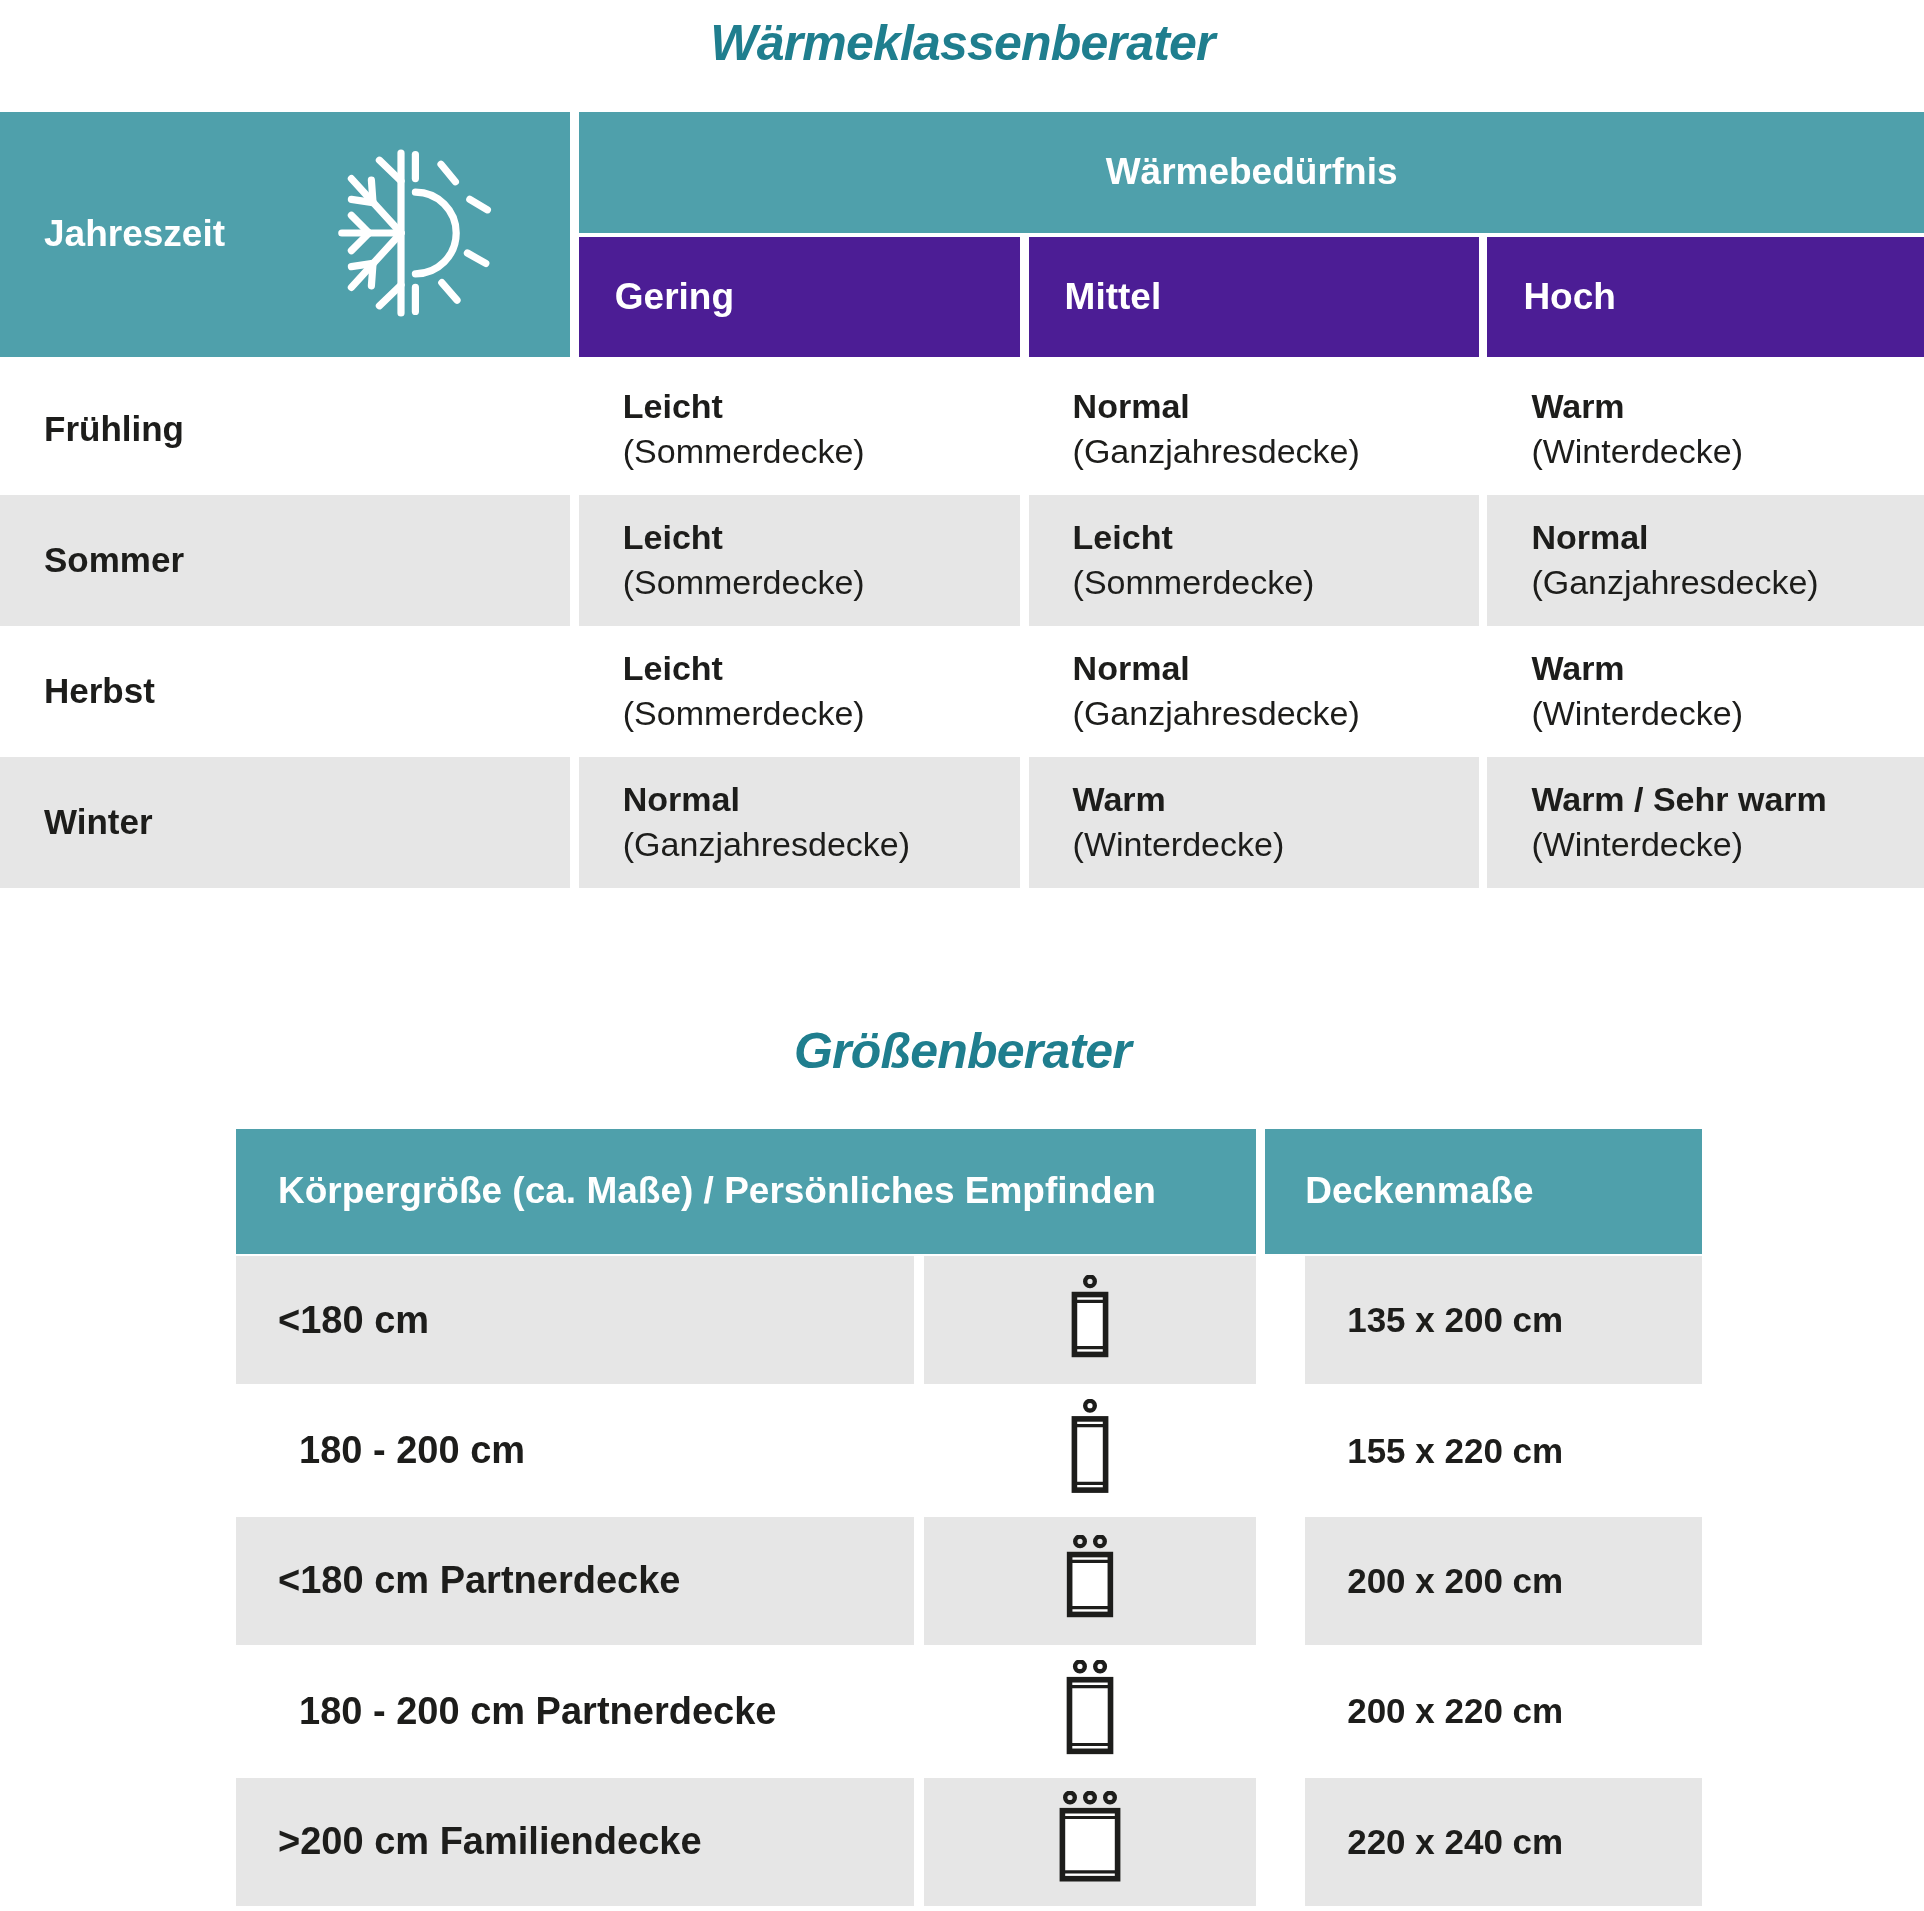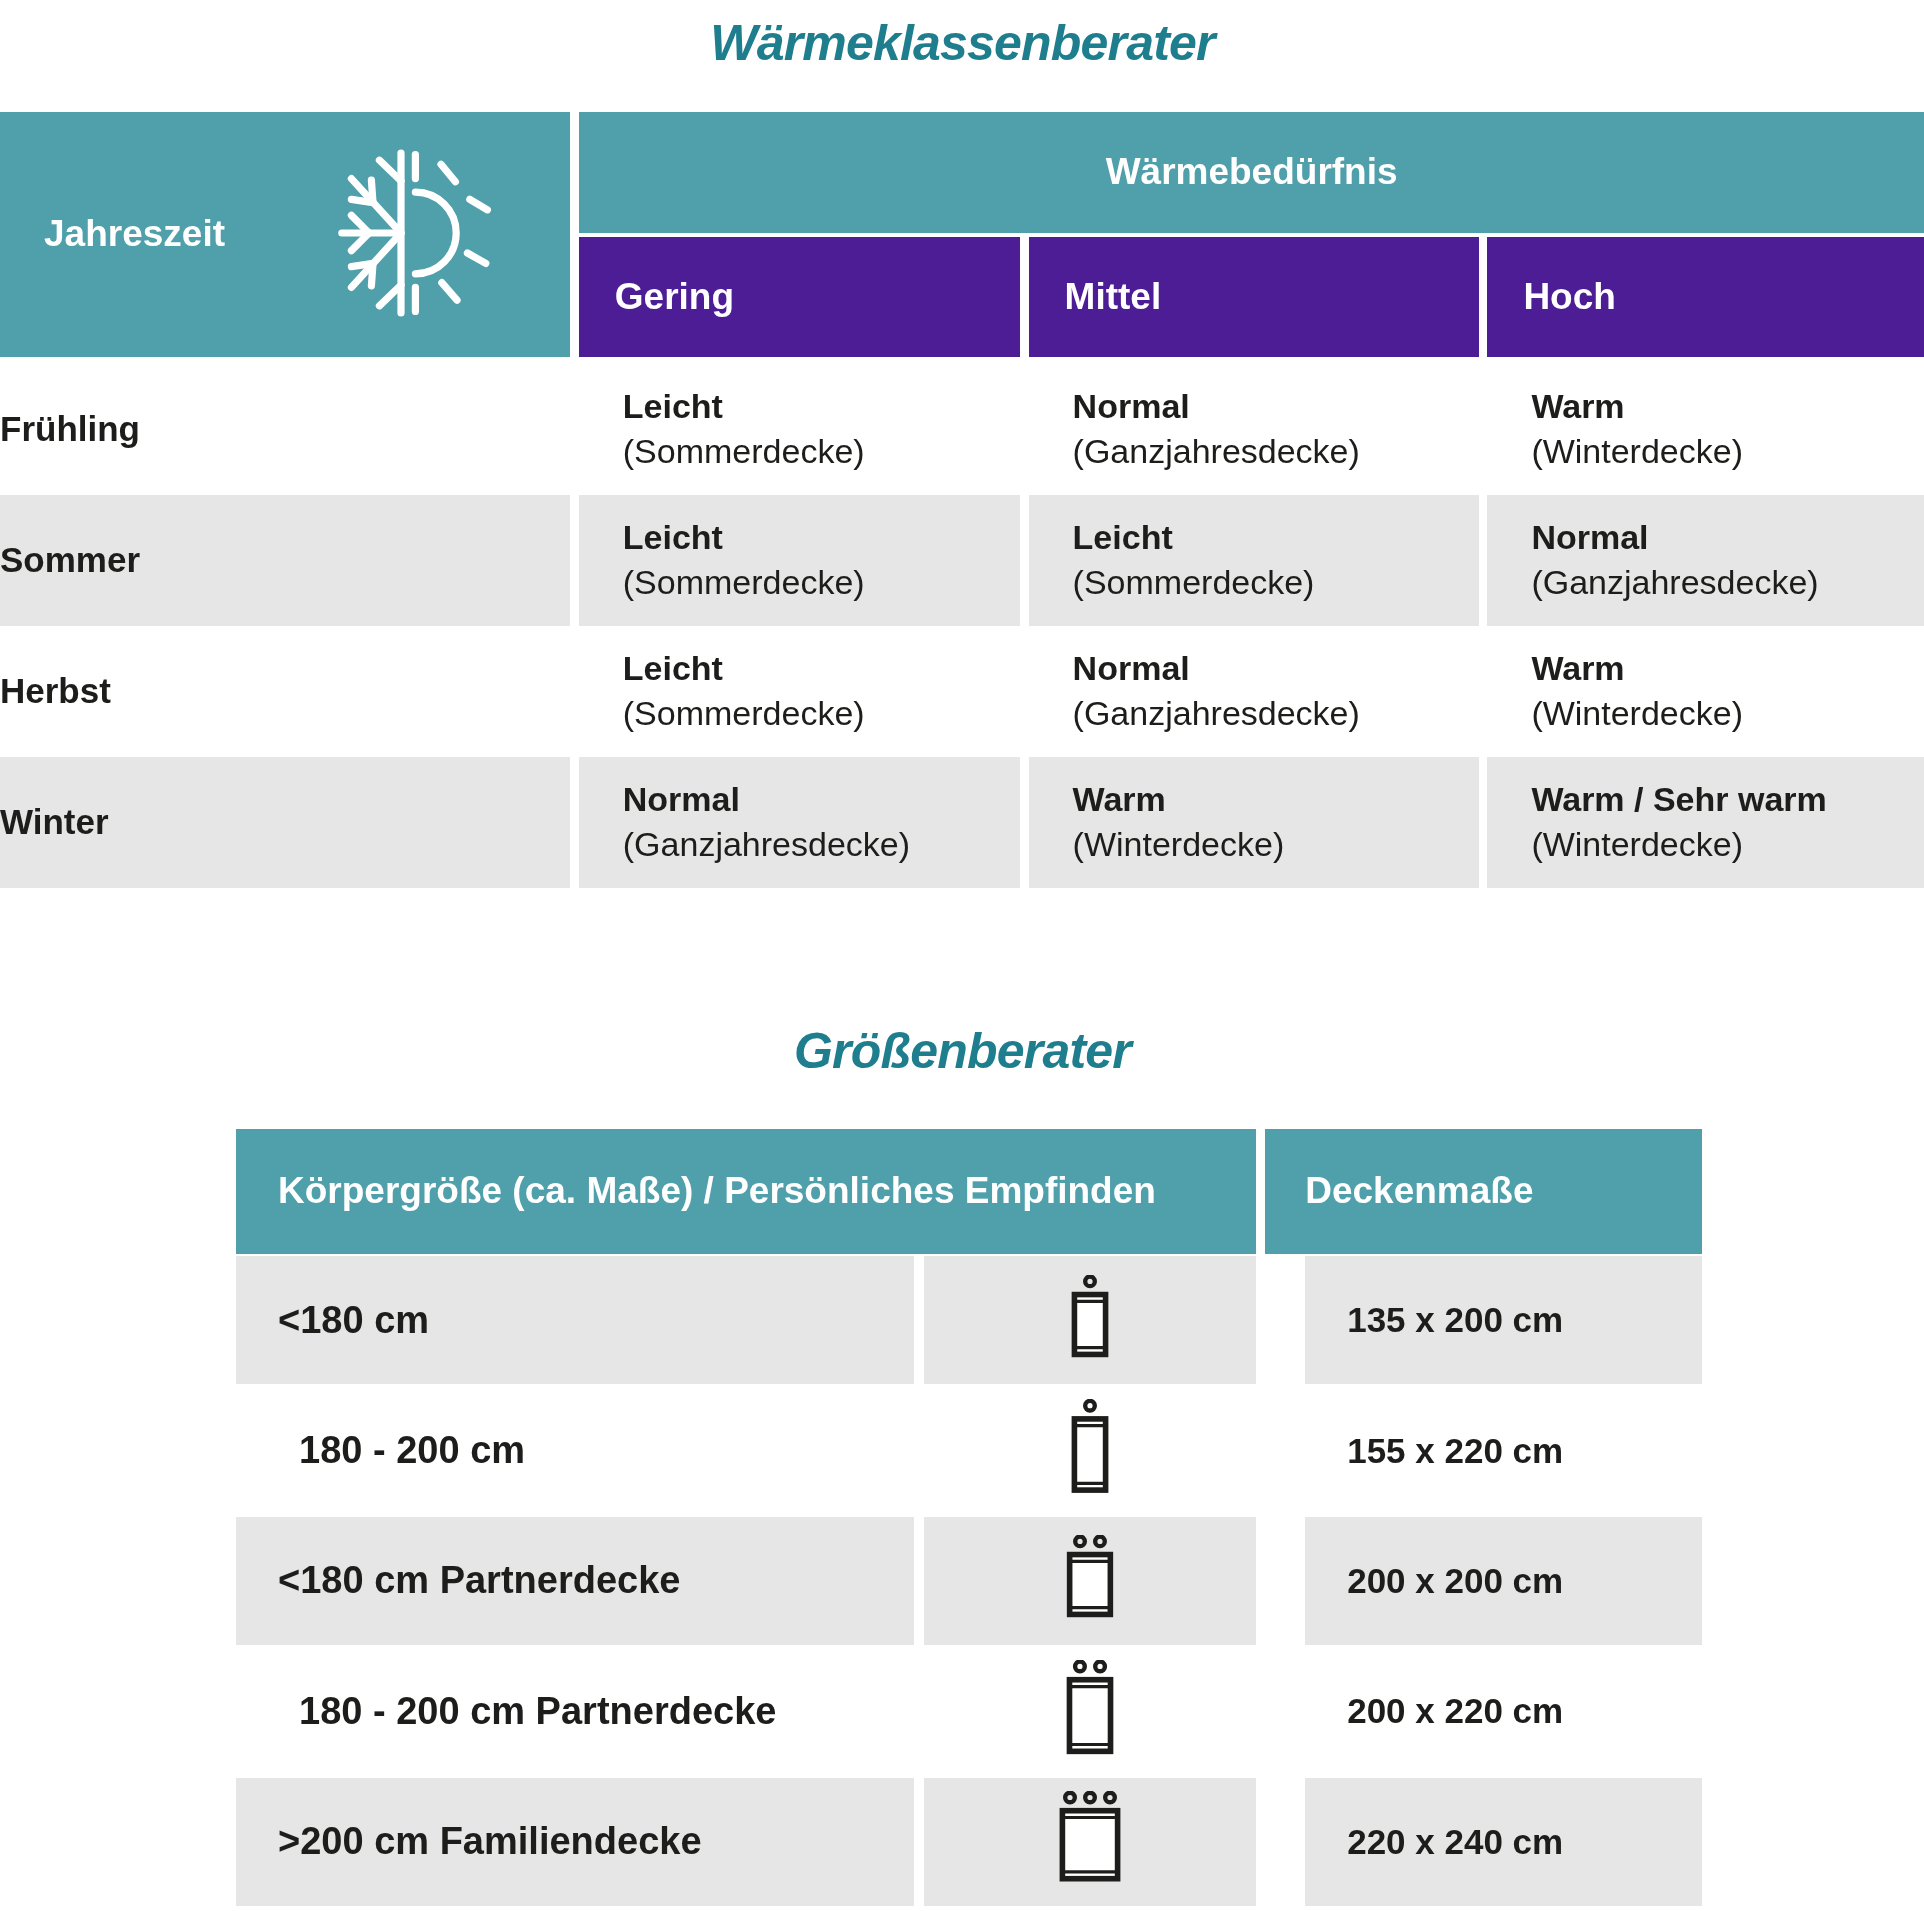--- a/index.html
+++ b/index.html
@@ -56,20 +56,21 @@
   .sub-0 { grid-column: 2; }
   .sub-1 { grid-column: 3; }
   .sub-2 { grid-column: 4; }
   .flake-icon {
     position: absolute;
     left: 337px; top: 36px;
     width: 160px; height: 170px;
   }
   .season-cell {
     display: flex; align-items: center;
+    padding-left: 44px;
     font-size: 35px; font-weight: bold;
   }
   .warmth-cell {
     display: flex; flex-direction: column; justify-content: center;
     padding-left: 44px;
     font-size: 34px; line-height: 45px;
   }
   .warmth-cell .level { font-weight: bold; }
   .row-gray { background: #e6e6e6; }
   .row-white { background: #ffffff; }

